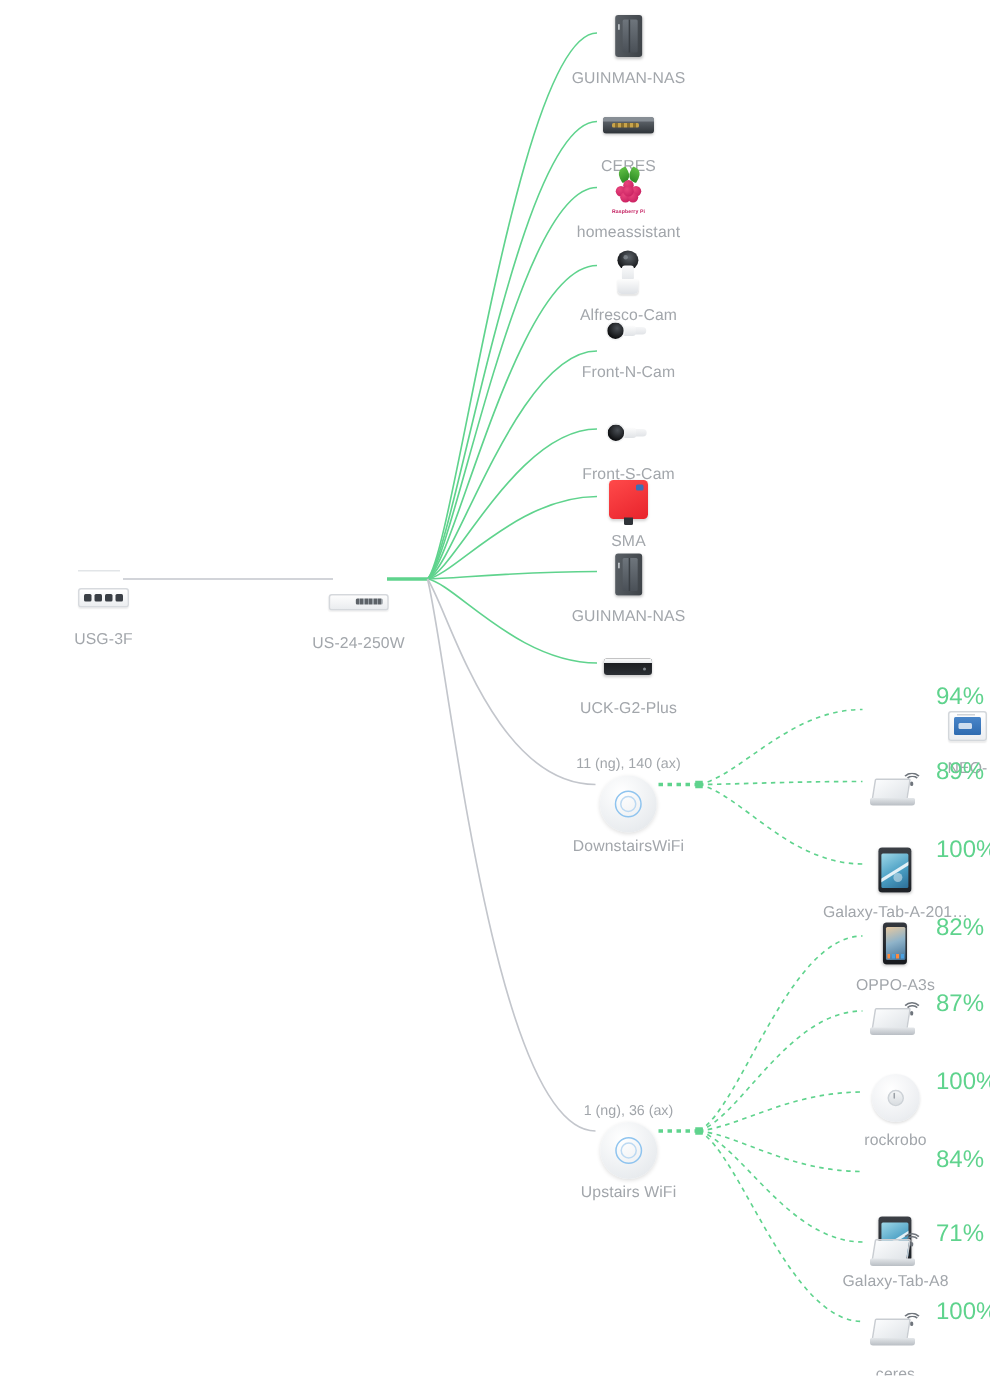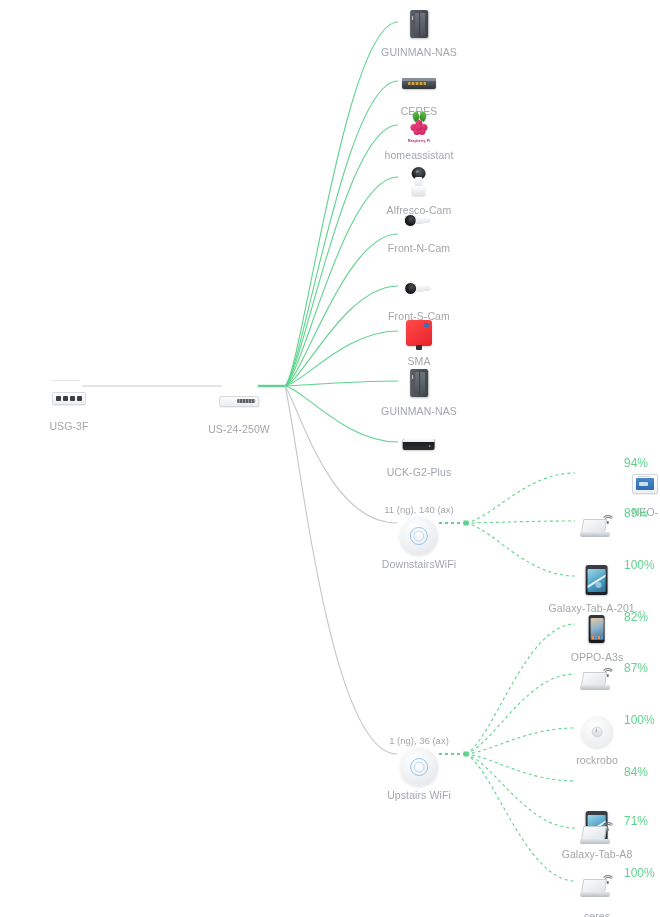--- a/index.html
+++ b/index.html
@@ -27,21 +27,21 @@
     letter-spacing:.1px;
   }
   .node-sub{
     font-size:9.5px;
     color:#a2a6ab;
     white-space:nowrap;
     margin-bottom:1px;
   }
   .pct{
     position:absolute;
-    font-size:12px;
+    font-size:16px;
     color:#5fd38d;
     white-space:nowrap;
     text-align:center;
   }
 
   
 
   
   .ic-usg{width:34px;height:13px;background:linear-gradient(#ffffff,#eceef0);
     border:1px solid #d7dade;border-radius:2px;display:flex;align-items:center;

